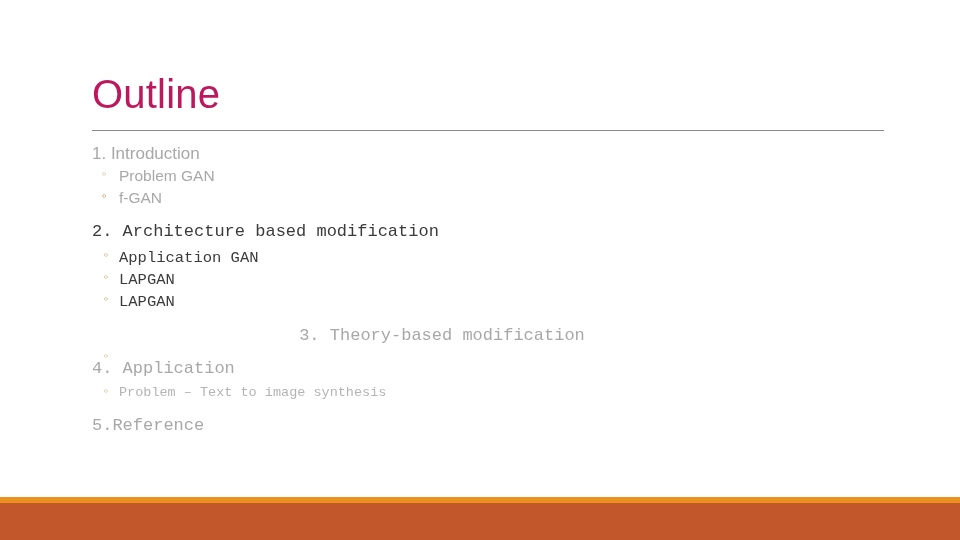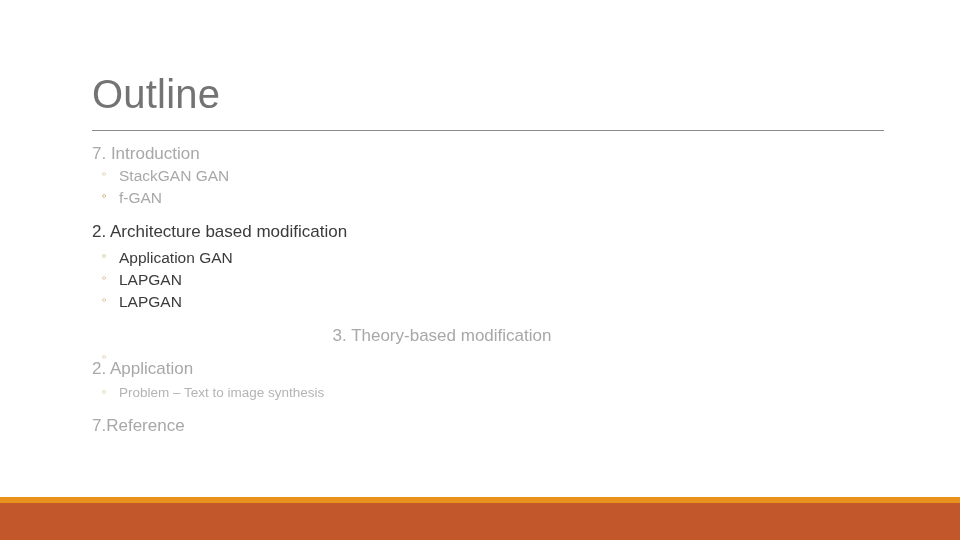--- a/index.html
+++ b/index.html
@@ -24,21 +24,21 @@
   
   .title-block {
     position: absolute;
     left: 92px;
     top: 72px;
     width: 792px;
   }
   .slide-title {
     font-size: 40px;
     font-weight: 400;
-    color: #737373;
+    color: #be185d;
     line-height: 1.1;
     letter-spacing: 0.2px;
     white-space: nowrap;
   }
   .title-rule {
     position: absolute;
     left: 92px;
     top: 130px;
     width: 792px;
     height: 1px;
@@ -51,20 +51,21 @@
     left: 92px;
     top: 143px;
     width: 700px;
   }
 
   .section {
     margin: 0;
   }
   .section + .section {
     margin-top: 12px;
+    font-family: Liberation Mono, monospace;
   }
 
   .sec-heading {
     font-size: 17px;
     font-weight: 400;
     line-height: 1.28;
     color: #a8a8a8;
     white-space: nowrap;
   }
 
@@ -137,25 +138,25 @@
 <div class="slide">
 
   <div class="title-block">
     <div class="slide-title">Outline</div>
   </div>
   <div class="title-rule"></div>
 
   <div class="outline">
 
     <div class="section sec-1">
-      <div class="sec-heading">7. Introduction</div>
-      <ul class="sub-list">
-        <li class="sub-item">
-          <span class="bullet">◦</span>
-          <span>StackGAN GAN</span>
+      <div class="sec-heading">1. Introduction</div>
+      <ul class="sub-list">
+        <li class="sub-item">
+          <span class="bullet">◦</span>
+          <span>Problem GAN</span>
         </li>
         <li class="sub-item">
           <span class="bullet">◦</span>
         </li>
         <li class="sub-item">
           <span class="bullet">◦</span>
           <span>f-GAN</span>
         </li>
       </ul>
     </div>
@@ -181,31 +182,31 @@
     <div class="section sec-3">
       <div class="sec-heading">3. Theory-based modification</div>
       <ul class="sub-list">
         <li class="sub-item">
           <span class="bullet">◦</span>
         </li>
       </ul>
     </div>
 
     <div class="section sec-4 small-sub">
-      <div class="sec-heading">2. Application</div>
+      <div class="sec-heading">4. Application</div>
       <ul class="sub-list">
         <li class="sub-item">
           <span class="bullet">◦</span>
           <span>Problem – Text to image synthesis</span>
         </li>
       </ul>
     </div>
 
     <div class="section sec-5">
-      <div class="sec-heading">7.Reference</div>
+      <div class="sec-heading">5.Reference</div>
     </div>
 
   </div>
 
   <div class="accent-thin"></div>
   <div class="accent-thick"></div>
 
 </div>
 
 </body></html>

